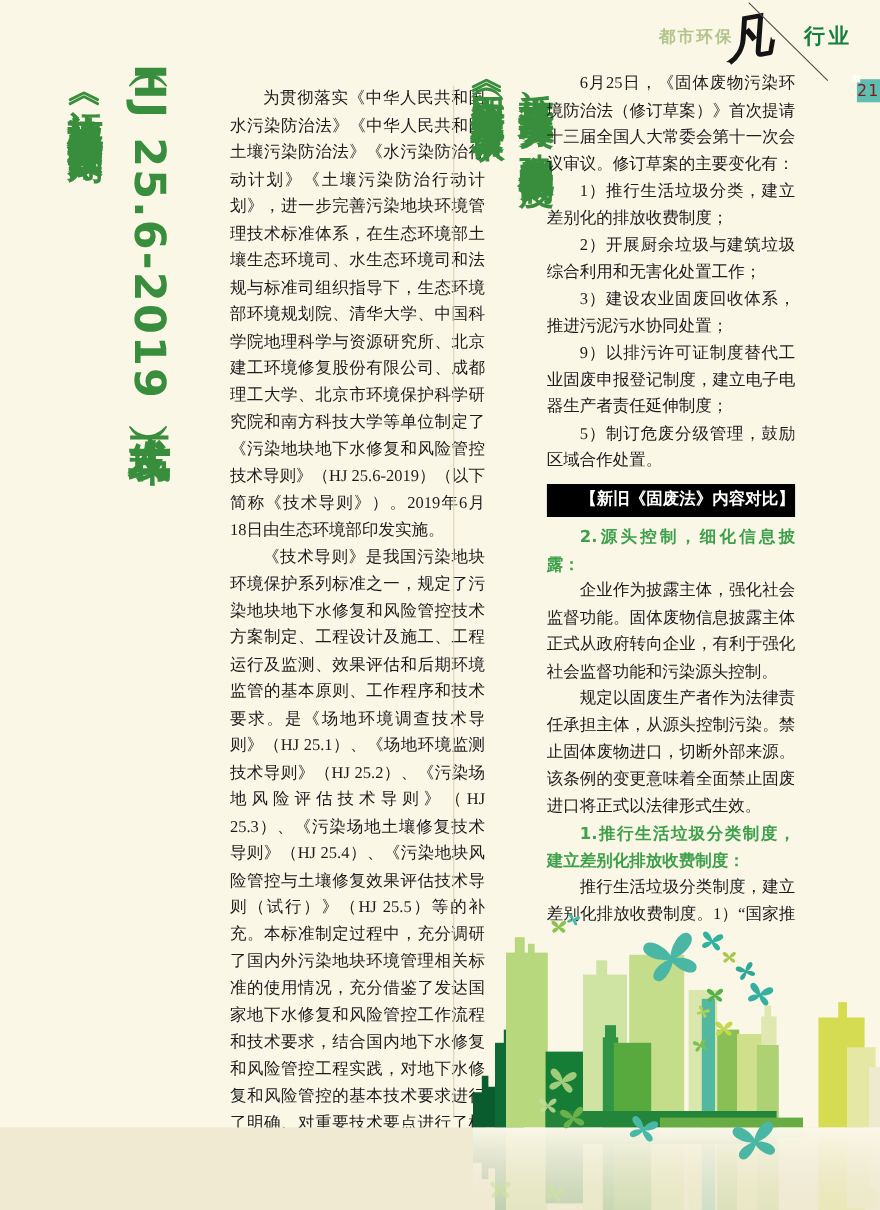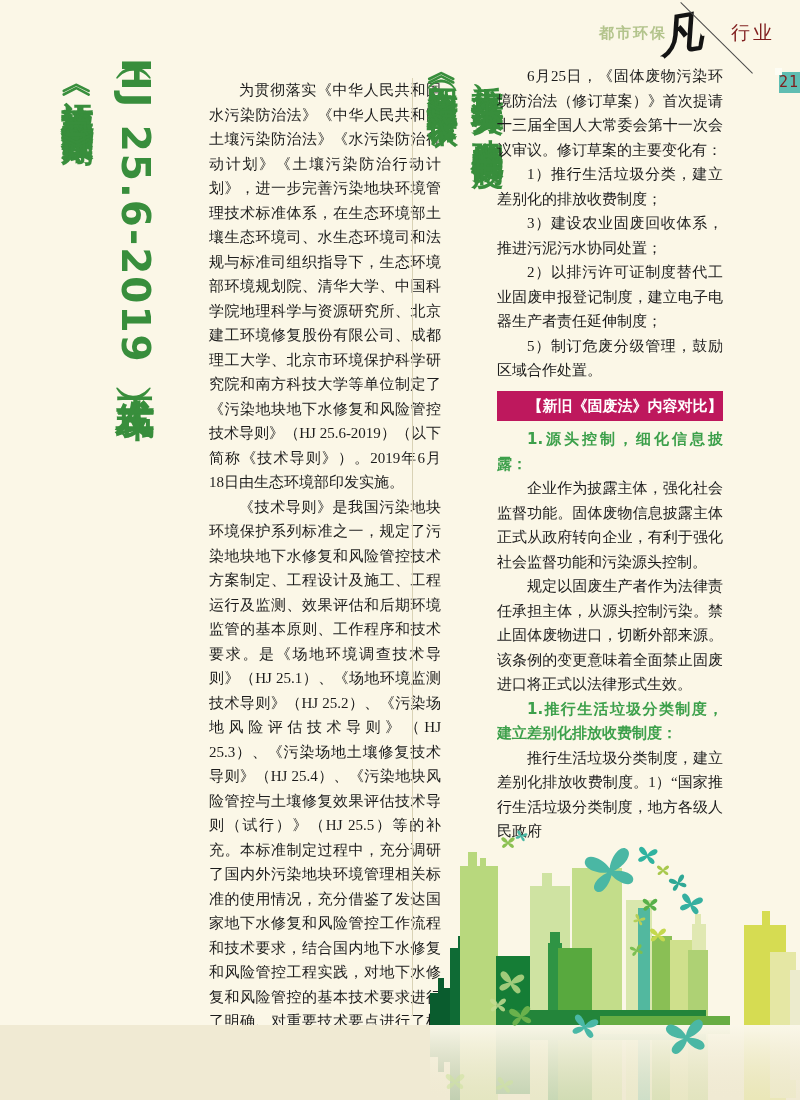--- a/index.html
+++ b/index.html
@@ -18,21 +18,21 @@
     font-size:15px; font-weight:bold; letter-spacing:2px; color:#b3c48c;
   }
   .calligraphy {
     position:absolute; left:658px; top:6px;
     font-family:"DejaVu Serif",serif; font-style:italic; font-weight:bold;
     font-size:44px; color:#141414; transform:rotate(-10deg);
   }
   .section-label {
     position:absolute; left:731px; top:20px;
     font-family:"DejaVu Sans","Liberation Sans",sans-serif;
-    font-size:19px; font-weight:normal; letter-spacing:3px; color:#7f1d1d;
+    font-size:19px; font-weight:bold; letter-spacing:3px; color:#15803d;
   }
   .diag {
     position:absolute; left:681px; top:2px; width:101px; height:0;
     border-top:1.5px solid #4a4a4a;
     transform:rotate(44.6deg); transform-origin:0 0;
   }
   .pagebox {
     position:absolute; left:779px; top:72px; width:47px; height:21px;
     background:#5fbdb2; color:#7f1d1d; text-align:left;
     font-family:"DejaVu Sans Mono","Liberation Mono",monospace;
@@ -56,22 +56,22 @@
   .col { position:absolute; font-size:15px; line-height:24.5px; text-align:justify; }
   .col p { text-indent:2em; }
   .mid-col   { left:170px; top:78px; width:232px; height:930px;margin-left:39px; }
   .right-col { left:497px; top:64px; width:226px; height:775px; overflow:hidden; }
   .divider {
     position:absolute; left:412px; top:78px; width:0; height:938px;
     border-left:1px solid #d9d2b5;
   }
   .badge {
     display:block; margin:8px 0 6px 0; padding:3px 0;
-    background:#be185d; color:#ffffff; text-align:center;
-    font-family:Liberation Sans, sans-serif;
+    background:#000000; color:#ffffff; text-align:center;
+    font-family:Liberation Mono, monospace;
     font-weight:bold; font-size:15px; text-indent:0;
   }
   .subhead {
     color:#3da04b; font-weight:bold; text-indent:2em;
     font-family:"DejaVu Sans","Liberation Sans",sans-serif;
     font-size:15px;
   }
   
   .band {
     position:absolute; left:0; top:1025px; width:800px; height:75px;
@@ -107,26 +107,27 @@
 
   <div class="divider"></div>
 
   <div class="v-head rh1">新《固废法（修订草案）》提请审议、</div>
   <div class="v-head rh2">重点推行生活垃圾分类、建立差别化收费制度</div>
 
   <div class="col right-col">
     <div>
         <p>6月25日，《固体废物污染环境防治法（修订草案）》首次提请十三届全国人大常委会第十一次会议审议。修订草案的主要变化有：</p>
         <p>1）推行生活垃圾分类，建立差别化的排放收费制度；</p>
+        <p>2）开展厨余垃圾与建筑垃圾综合利用和无害化处置工作；</p>
         <p>3）建设农业固废回收体系，推进污泥污水协同处置；</p>
-        <p>2）以排污许可证制度替代工业固废申报登记制度，建立电子电器生产者责任延伸制度；</p>
+        <p>9）以排污许可证制度替代工业固废申报登记制度，建立电子电器生产者责任延伸制度；</p>
         <p>5）制订危废分级管理，鼓励区域合作处置。</p>
       </div>
     <p class="badge">【新旧《固废法》内容对比】</p>
-    <p class="subhead">1.源头控制，细化信息披露：</p>
+    <p class="subhead">2.源头控制，细化信息披露：</p>
     <div>
         <p>企业作为披露主体，强化社会监督功能。固体废物信息披露主体正式从政府转向企业，有利于强化社会监督功能和污染源头控制。</p>
         <p>规定以固废生产者作为法律责任承担主体，从源头控制污染。禁止固体废物进口，切断外部来源。该条例的变更意味着全面禁止固废进口将正式以法律形式生效。</p>
       </div>
     <p class="subhead">1.推行生活垃圾分类制度，建立差别化排放收费制度：</p>
     <div>
         <p>推行生活垃圾分类制度，建立差别化排放收费制度。1）“国家推行生活垃圾分类制度，地方各级人民政府</p>
       </div>
   </div>
 

